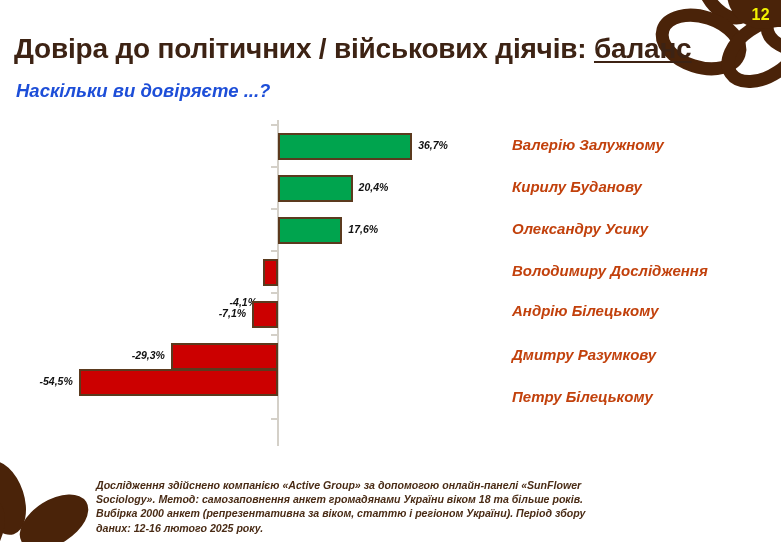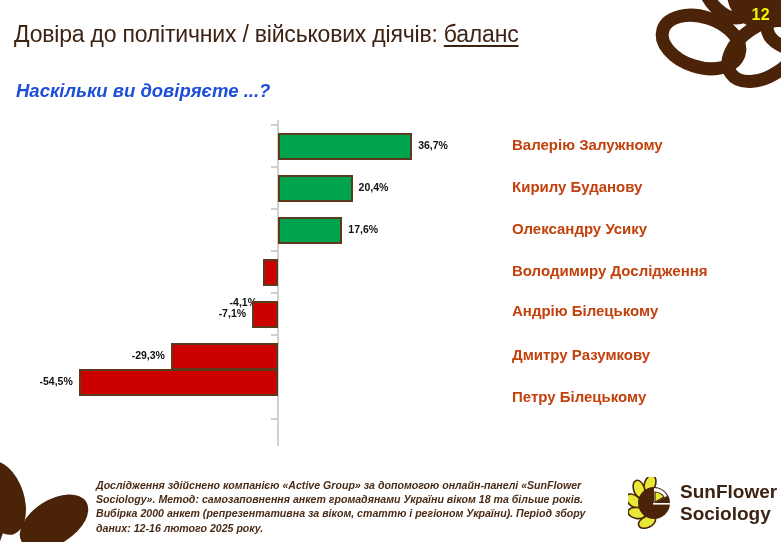--- a/index.html
+++ b/index.html
@@ -43,23 +43,23 @@
     font-size: 16px;
     font-weight: bold;
     font-family: "Liberation Sans", sans-serif;
     letter-spacing: .3px;
   }
 
   
   .title {
     position: absolute;
     left: 14px;
-    top: 21px;
-    font-size: 23px;
-    font-weight: normal;
+    top: 33px;
+    font-size: 28px;
+    font-weight: bold;
     color: #3d2314;
     letter-spacing: -0.2px;
     white-space: nowrap;
   }
   .title u {
     text-decoration: underline;
     text-underline-offset: 3px;
   }
   .subtitle {
     position: absolute;
@@ -72,20 +72,21 @@
     white-space: nowrap;
   }
 
   
   #chart {
     position: absolute;
     left: 0;
     top: 118px;
     width: 688px;
     height: 330px;
+    font-style: italic;
   }
   .plot {
     position: absolute;
     left: 0;
     top: 0;
     width: 500px;
     height: 330px;
   }
   .axis-line {
     position: absolute;
@@ -246,33 +247,14 @@
         <div class="name" style="top: 102px;">Олександру Усику</div>
         <div class="name" style="top: 144px;"> Володимиру Дослідження</div>
         <div class="name" style="top: 184px;">Андрію Білецькому</div>
         <div class="name" style="top: 228px;">Дмитру Разумкову</div>
         <div class="name" style="top: 270px;">Петру Білецькому</div>
       </div>
   </div>
 
   <div class="footer-note">Дослідження здійснено компанією «Active Group» за допомогою онлайн-панелі «SunFlower Sociology». Метод: самозаповнення анкет громадянами України віком 18 та більше років. Вибірка 2000 анкет (репрезентативна за віком, статтю і регіоном України). Період збору даних: 12-16 лютого 2025 року.</div>
 
-  <div class="logo">
-    <svg width="48" height="52" viewBox="0 0 48 52">
-      <g fill="#e8e838" stroke="#4a2309" stroke-width="1.6">
-        <ellipse cx="22" cy="7" rx="5.5" ry="9" transform="rotate(18 22 7)"></ellipse>
-        <ellipse cx="11" cy="12" rx="5.5" ry="9" transform="rotate(-18 11 12)"></ellipse>
-        <ellipse cx="6" cy="24" rx="5.5" ry="9" transform="rotate(-52 6 24)"></ellipse>
-        <ellipse cx="9" cy="36" rx="5.5" ry="9" transform="rotate(-80 9 36)"></ellipse>
-        <ellipse cx="19" cy="45" rx="5.5" ry="9" transform="rotate(-115 19 45)"></ellipse>
-      </g>
-      <circle cx="26" cy="26" r="16" fill="#4a2309"></circle>
-      <path d="M26 26 L26 11 A15 15 0 0 1 39 19 Z" fill="#ffffff"></path>
-      <path d="M27 25 L27 15 A11 11 0 0 1 36 20 Z" fill="#e8e838" stroke="#4a2309" stroke-width="1.2"></path>
-      <rect x="25" y="26" width="17" height="1.6" fill="#ffffff"></rect>
-    </svg>
-    <div class="logo-text">
-      <div>SunFlower</div>
-      <div>Sociology</div>
-    </div>
-  </div>
 
 </div>
 
 </body></html>

